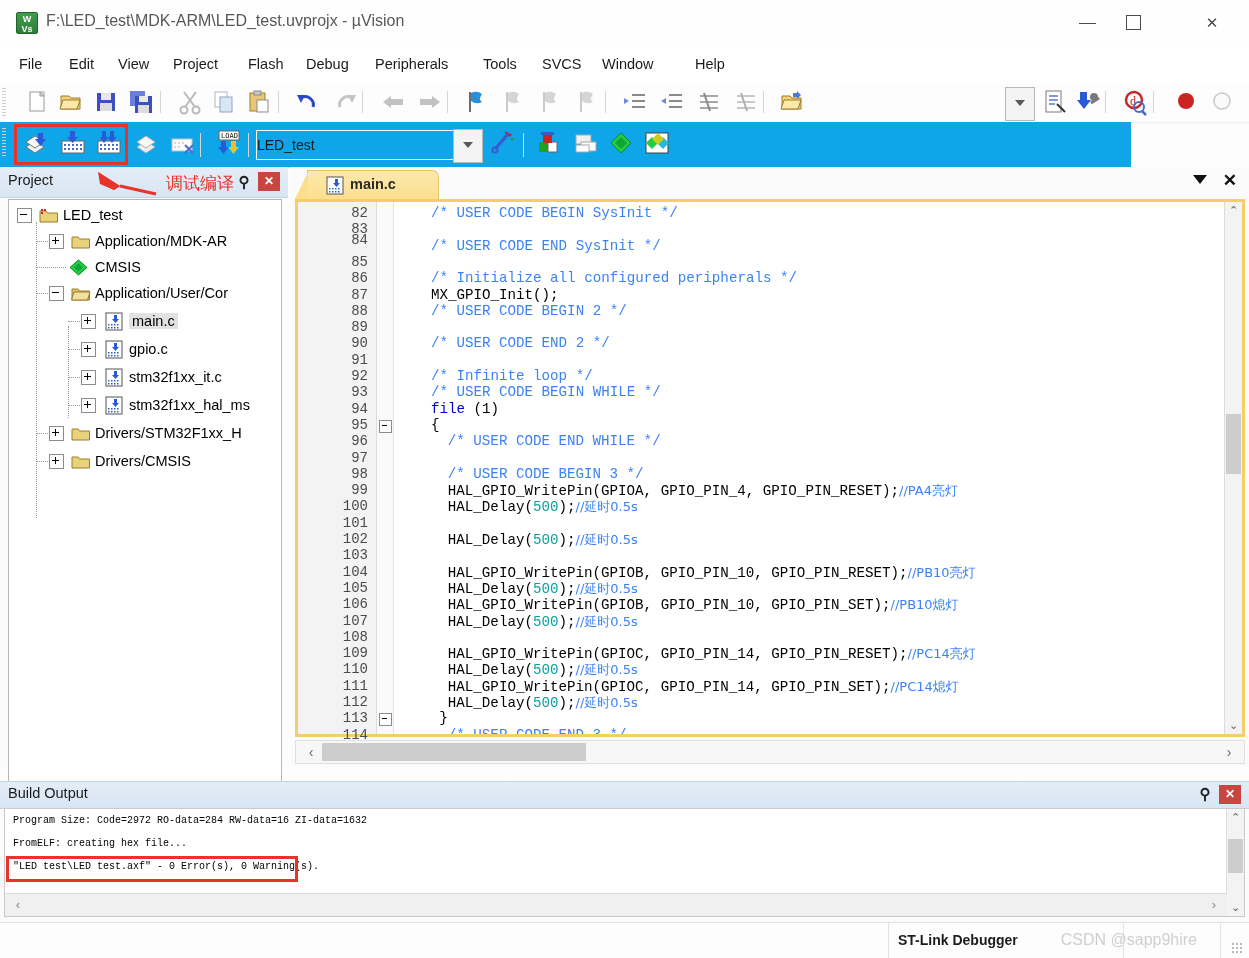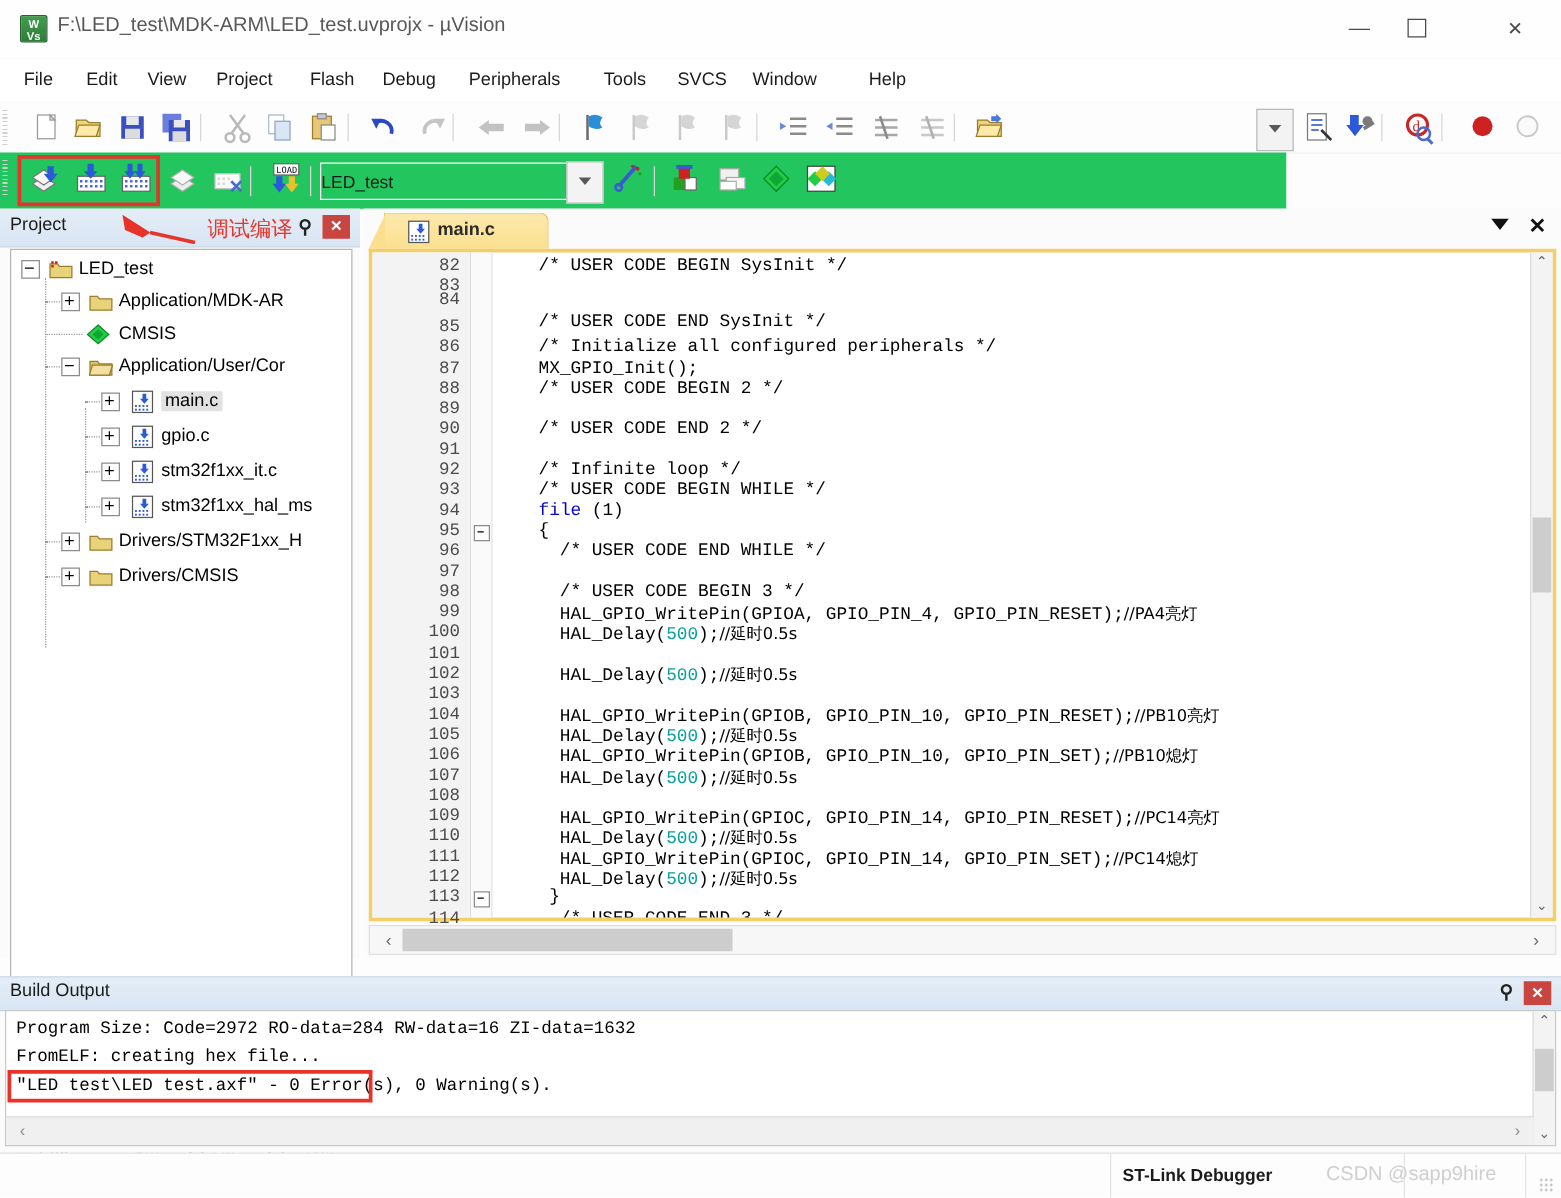--- a/index.html
+++ b/index.html
@@ -29,21 +29,21 @@
 
   
   .menubar{position:absolute;left:0;top:47px;width:1249px;height:35px;background:#ffffff;
            border-bottom:1px solid #ececec;}
   .menubar .mi{position:absolute;top:7px;height:21px;line-height:21px;padding:0 7px;font-size:14.5px;
                color:#1b1b1b;white-space:nowrap;font-family:"Liberation Sans", sans-serif;}
 
   
   .toolbar1{position:absolute;left:0;top:82px;width:1249px;height:40px;background:#fdfdfd;
             border-bottom:1px solid #f0f0f0;}
-  .toolbar2{position:absolute;left:0;top:122px;width:1029px;height:45px;background:#22c55e;
+  .toolbar2{position:absolute;left:0;top:122px;width:1131px;height:45px;background:#0ea5e9;
             border-bottom:1px solid #dedede;}
   .grip{position:absolute;left:2px;top:6px;width:4px;height:28px;
         background:repeating-linear-gradient(180deg,#cfcfcf 0 1px,transparent 1px 3px);}
   .tool{position:absolute;width:30px;height:30px;}
   .tool svg{display:block;}
   .sep{position:absolute;width:1px;background:#d6d6d6;}
   .projbox{position:absolute;height:28px;border:1px solid #ffffff;font-size:14px;line-height:28px;
            color:#1b1b1b;}
   .combo{position:absolute;width:28px;height:32px;border:1px solid #b9b9b9;background:#f3f3f3;}
   .combo:after{content:"";position:absolute;left:9px;top:12px;border-left:5px solid transparent;
@@ -95,21 +95,21 @@
            border:3px solid #f2cf6a;box-sizing:border-box;}
   .gutter{position:absolute;left:0;top:0;width:78px;height:100%;background:#f3f3f3;
           border-right:1px solid #dddddd;}
   .fold{position:absolute;left:79px;top:0;width:16px;height:100%;background:#fafafa;
         border-right:1px solid #e4e4e4;}
   .codearea{position:absolute;left:96px;top:0;right:18px;top:0;bottom:0;overflow:hidden;}
   .ln{position:absolute;right:8px;font-size:14px;color:#4b4b4b;
       font-family:"Liberation Mono", monospace;text-align:right;}
   .cl{position:absolute;left:20px;white-space:pre;font-size:14.2px;
       font-family:"Liberation Mono", monospace;color:#000;}
-  .cmt{color:#000000;}
+  .cmt{color:#3b82f6;}
   .kw{color:#0000cc;}
   .num{color:#0aa0a0;}
   .cn{font-family:"DejaVu Sans", sans-serif;font-size:13px;}
 
   .vscroll{position:absolute;right:0;top:0;width:17px;height:100%;background:#f3f3f3;
            border-left:1px solid #dcdcdc;}
   .vscroll .arr{position:absolute;left:0;width:17px;height:17px;text-align:center;line-height:17px;
                 font-size:11px;color:#5e5e5e;}
   .vthumb{position:absolute;left:1px;width:15px;background:#cdcdcd;}
 
@@ -117,21 +117,21 @@
               border:1px solid #e0e0e0;box-sizing:border-box;}
 
   
   .build{position:absolute;left:0;top:781px;width:1249px;height:141px;background:#fbfbfb;}
   .build-head{position:absolute;left:0;top:0;width:1249px;height:26px;
               background:linear-gradient(#e4edf7,#d8e5f3);border-top:1px solid #c3d3e4;
               border-bottom:1px solid #c3d3e4;}
   .build-title{position:absolute;left:8px;top:3px;font-size:14.5px;color:#1b1b1b;}
   .build-body{position:absolute;left:4px;top:27px;width:1241px;height:109px;background:#fff;
               border:1px solid #c9c9c9;box-sizing:border-box;overflow:hidden;}
-  .bline{position:absolute;left:8px;white-space:pre;font-size:14px;
+  .bline{position:absolute;left:8px;white-space:pre;font-size:10px;
          font-family:"Liberation Mono", monospace;color:#000;}
 
   
   .status{position:absolute;left:0;top:922px;width:1249px;height:36px;background:#fdfdfd;
           border-top:1px solid #e1e1e1;}
   .status .cellsep{position:absolute;top:0;width:1px;height:36px;background:#e3e3e3;}
   .status-text{position:absolute;top:9px;font-size:14px;font-weight:bold;color:#1b1b1b;}
   .watermark{position:absolute;top:8px;right:52px;font-size:16px;color:#cfcfcf;
              font-family:"Liberation Sans", sans-serif;}
   .resize-grip{position:absolute;right:6px;bottom:5px;width:12px;height:12px;
@@ -760,21 +760,21 @@
           <div style="position: absolute; left: 2px; top: 217.9px; width: 11px; height: 11px; border: 1px solid rgb(140, 140, 140); background: rgb(255, 255, 255);">
             <span style="position: absolute; left: 2px; top: 4px; width: 5px; height: 1px; background: rgb(0, 0, 0);"></span>
           </div>
           <div style="position: absolute; left: 2px; top: 511.3px; width: 11px; height: 11px; border: 1px solid rgb(140, 140, 140); background: rgb(255, 255, 255);">
             <span style="position: absolute; left: 2px; top: 4px; width: 5px; height: 1px; background: rgb(0, 0, 0);"></span>
           </div>
         </div>
       <div class="codearea" id="codearea">
           <div class="cl" style="top: 3px; left: 36.9px;"><span class="cmt">/* USER CODE BEGIN SysInit */</span></div>
           <div class="cl" style="top: 19.3px; left: 20px;"></div>
-          <div class="cl" style="top: 35.6px; left: 36.9px; margin-top: 12px;"><span class="cmt">/* USER CODE END SysInit */</span></div>
+          <div class="cl" style="top: 35.6px; left: 36.9px;"><span class="cmt">/* USER CODE END SysInit */</span></div>
           <div class="cl" style="top: 51.9px; left: 20px;"></div>
           <div class="cl" style="top: 68.2px; left: 36.9px;"><span class="cmt">/* Initialize all configured peripherals */</span></div>
           <div class="cl" style="top: 84.5px; left: 36.9px;"><span>MX_GPIO_Init();</span></div>
           <div class="cl" style="top: 100.8px; left: 36.9px;"><span class="cmt">/* USER CODE BEGIN 2 */</span></div>
           <div class="cl" style="top: 117.1px; left: 20px;"></div>
           <div class="cl" style="top: 133.4px; left: 36.9px;"><span class="cmt">/* USER CODE END 2 */</span></div>
           <div class="cl" style="top: 149.7px; left: 20px;"></div>
           <div class="cl" style="top: 166px; left: 36.9px;"><span class="cmt">/* Infinite loop */</span></div>
           <div class="cl" style="top: 182.3px; left: 36.9px;"><span class="cmt">/* USER CODE BEGIN WHILE */</span></div>
           <div class="cl" style="top: 198.6px; left: 36.9px;"><span class="kw">file</span><span> (1)</span></div>

